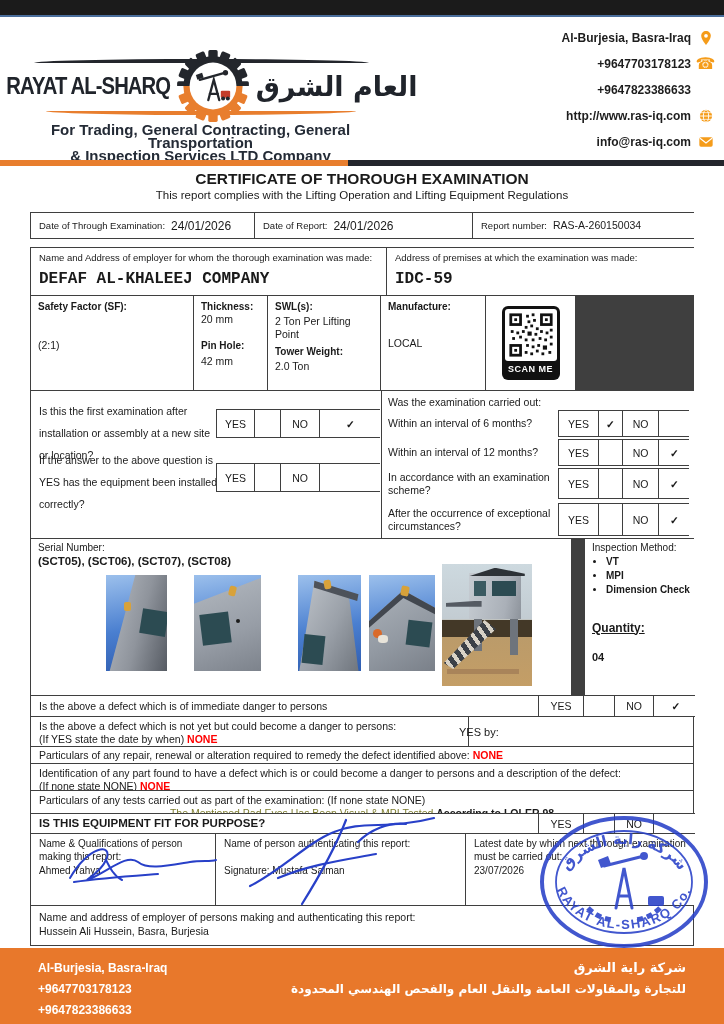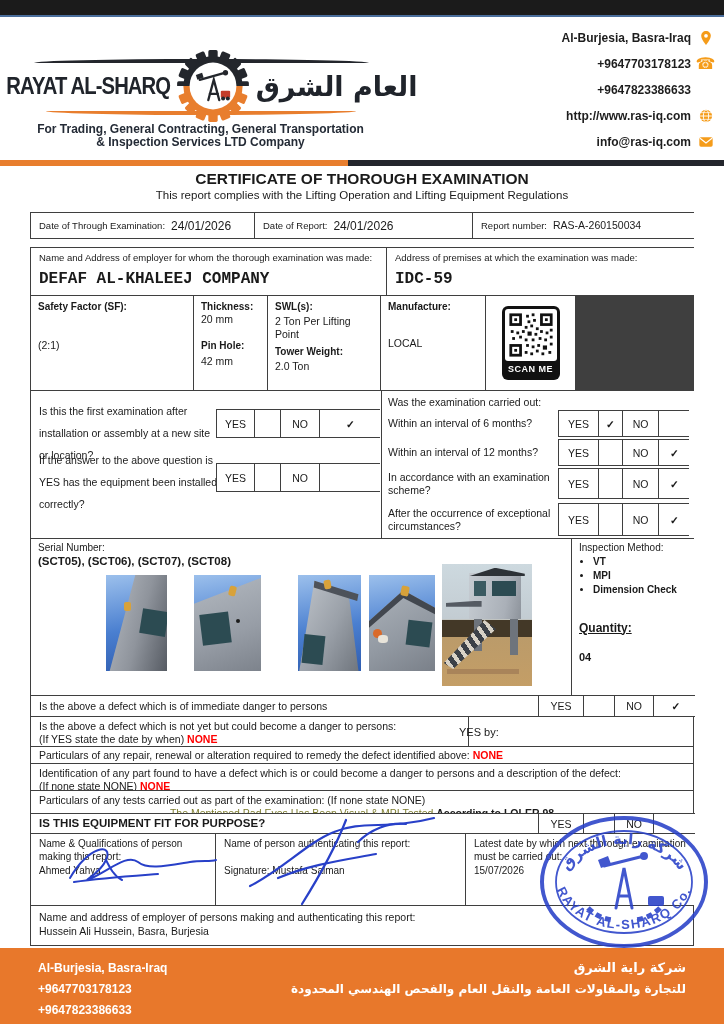--- a/index.html
+++ b/index.html
@@ -9,21 +9,21 @@
   .topbar{position:absolute;left:0;top:0;width:724px;height:15px;background:#1b1b1b;border-bottom:2px solid #4a6e9c;}
   
   .header{position:absolute;left:0;top:17px;width:724px;height:140px;}
   .logo{position:absolute;left:28px;top:8px;width:345px;height:125px;}
   .logo-row{position:absolute;left:0;top:22px;width:345px;display:flex;align-items:center;justify-content:center;gap:4px;}
   .brand-en{font-weight:bold;font-size:23px;letter-spacing:-1px;transform:scaleX(.88);transform-origin:right;white-space:nowrap;color:#20242b;}
   .brand-ar{font-weight:bold;font-size:27px;white-space:nowrap;color:#20242b;font-family:"DejaVu Sans",sans-serif;}
   .emblem{width:78px;height:78px;flex:0 0 78px;}
   .swoosh-top{position:absolute;left:6px;top:34px;width:335px;height:4px;background:#23262c;border-radius:50%/100% 100% 0 0;}
   .swoosh-bot{position:absolute;left:18px;top:86px;width:310px;height:4px;background:#e87e2e;border-radius:50%/0 0 100% 100%;}
-  .tagline{position:absolute;left:0;top:98px;width:345px;text-align:center;font-weight:bold;font-size:12px;color:#242b36;line-height:13px;}
+  .tagline{position:absolute;left:0;top:98px;width:345px;text-align:center;font-weight:bold;font-size:15px;color:#242b36;line-height:13px;}
   .contacts{position:absolute;right:10px;top:10px;width:230px;}
   .contact-row{display:flex;justify-content:flex-end;align-items:center;gap:6px;height:21px;margin-bottom:5px;}
   .contact-text{font-size:12px;font-weight:bold;color:#1d1d1d;}
   .cicon{width:17px;height:17px;flex:0 0 17px;display:inline-flex;align-items:center;justify-content:center;}
   .cicon svg{width:16px;height:16px;}
   .phone-glyph{color:#f59c1a;font-size:16px;line-height:16px;}
   
   .split-divider{position:absolute;left:0;top:160px;width:724px;height:6px;display:flex;}
   .split-orange{width:348px;height:6px;background:#e87e2e;}
   .split-black{width:376px;height:6px;background:#23262c;}
@@ -53,21 +53,21 @@
   
   .exam{top:390px;left:30px;width:664px;height:149px;display:grid;grid-template-columns:350px 313px;background:#3f3f3f;gap:1px;border:1px solid #3f3f3f;}
   .exam>div{background:#fff;position:relative;}
   .q-text{position:absolute;left:8px;font-size:10.5px;line-height:22px;width:180px;}
   .mini-left{position:absolute;width:164px;height:29px;grid-template-columns:37px 25px 38px 61px;}
   .carried-h{position:absolute;left:6px;top:5px;font-size:10.5px;}
   .c-row{position:absolute;left:6px;width:301px;display:flex;align-items:center;}
   .c-row .c-lbl{width:172px;font-size:10.5px;line-height:13px;}
   .mini-right{width:131px;grid-template-columns:39px 23px 35px 31px;align-self:stretch;}
   
-  .serial{top:538px;left:30px;width:664px;height:158px;display:grid;grid-template-columns:540px 123px;background:#3f3f3f;gap:1px;border:1px solid #3f3f3f;}
+  .serial{top:538px;left:30px;width:664px;height:158px;display:grid;grid-template-columns:540px 123px;background:#3f3f3f;gap:14px;border:1px solid #3f3f3f;}
   .serial>div{background:#fff;position:relative;padding:3px 7px;box-sizing:border-box;}
   .methods{margin:2px 0 0 14px;padding:0;font-size:10px;font-weight:bold;}
   .methods li{margin-bottom:3px;}
   .qty-lbl{font-size:12px;font-weight:bold;text-decoration:underline;margin-top:26px;}
   .qty-val{font-size:11px;font-weight:bold;margin-top:16px;}
   .photo{position:absolute;overflow:hidden;background:linear-gradient(170deg,#9cc0ec 0%,#4a7fd0 55%,#2f5db0 100%);}
   .photo>div{position:absolute;}
   
   .drow{position:absolute;left:30px;width:664px;border:1px solid #3f3f3f;box-sizing:border-box;background:#fff;}
   .dtext{position:absolute;left:8px;top:3px;font-size:10.5px;line-height:13px;}
@@ -494,21 +494,21 @@
     <div>
       <div>Name &amp; Qualifications of person making this report:</div>
       <div style="margin-top:2px;">Ahmed Yahya</div>
     </div>
     <div>
       <div>Name of person authenticating this report:</div>
       <div style="margin-top:14px;">Signature: Mustafa Salman</div>
     </div>
     <div>
       <div>Latest date by which next thorough examination must be carried out:</div>
-      <div style="margin-top:2px;">15/07/2026</div>
+      <div style="margin-top:2px;">23/07/2026</div>
     </div>
   </div>
 
   <div class="emprow">
     <div>Name and address of employer of persons making and authenticating this report:</div>
     <div>Hussein Ali Hussein, Basra, Burjesia</div>
   </div>
 
   <svg class="sig-svg" style="left:62px;top:838px;" width="160" height="56" viewBox="0 0 160 56">
     <g stroke="#2840c8" stroke-width="2" fill="none" stroke-linecap="round">

